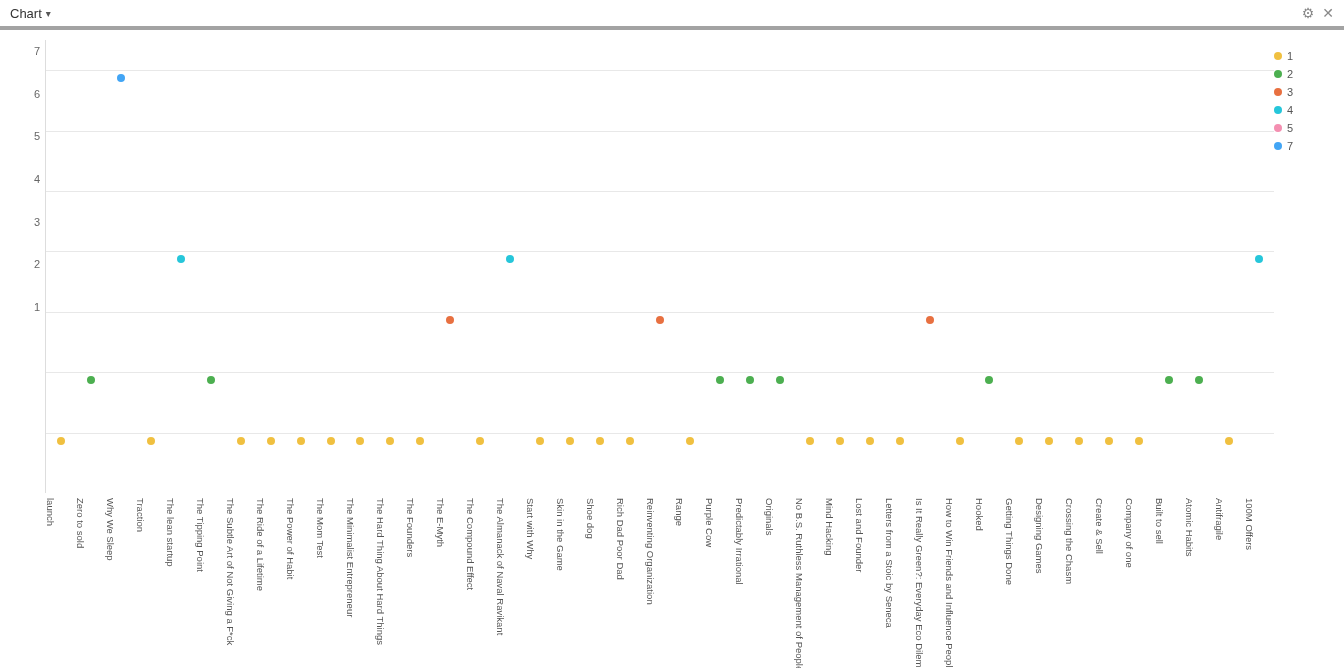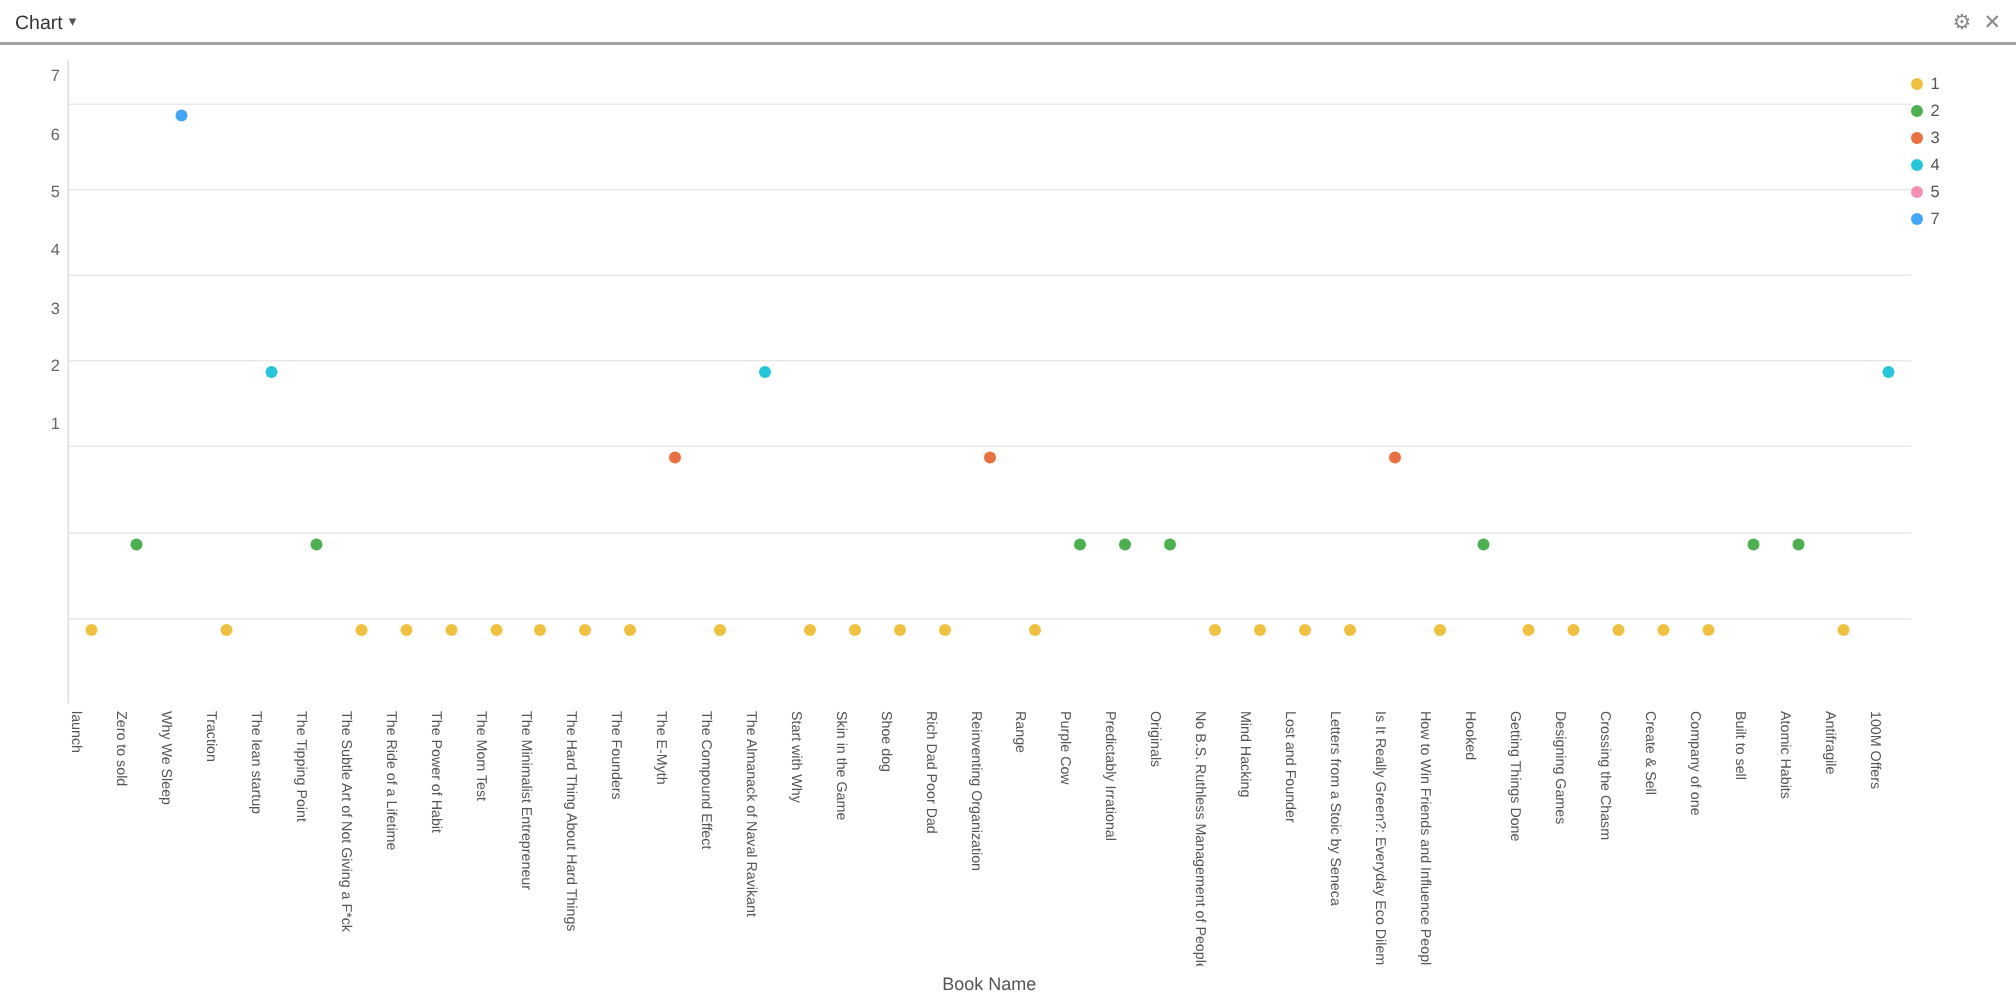--- a/index.html
+++ b/index.html
@@ -3,21 +3,21 @@
   <meta charset="utf-8">
   <style>
     * { box-sizing: border-box; margin: 0; padding: 0; }
     body { font-family: Arial, sans-serif; background: #fff; width: 1344px; height: 668px; overflow: hidden; }
     
     .header {
       display: flex;
       align-items: center;
       justify-content: space-between;
       padding: 6px 10px;
-      border-bottom: 2px solid #a3a3a3;
+      border-bottom: 4px solid #a3a3a3;
       height: 30px;
     }
     .header-left {
       display: flex;
       align-items: center;
       gap: 4px;
     }
     .header-title {
       font-size: 13px;
       font-weight: 500;
@@ -266,21 +266,20 @@
           <div class="x-label" style="left: calc(81.7073% - 4px); top: 5px;">Designing Games</div>
           <div class="x-label" style="left: calc(84.1463% - 4px); top: 5px;">Crossing the Chasm</div>
           <div class="x-label" style="left: calc(86.5854% - 4px); top: 5px;">Create &amp; Sell</div>
           <div class="x-label" style="left: calc(89.0244% - 4px); top: 5px;">Company of one</div>
           <div class="x-label" style="left: calc(91.4634% - 4px); top: 5px;">Built to sell</div>
           <div class="x-label" style="left: calc(93.9024% - 4px); top: 5px;">Atomic Habits</div>
           <div class="x-label" style="left: calc(96.3415% - 4px); top: 5px;">Antifragile</div>
           <div class="x-label" style="left: calc(98.7805% - 4px); top: 5px;">100M Offers</div>
         </div>
     </div>
-    <div class="x-axis-title bottom-label">Book Name</div>
   </div>
   <div class="legend" id="legend">
       <div class="legend-item">
     <span class="legend-dot" style="background:#f0c040"></span>
     <span class="legend-label">1</span>
   </div>
       <div class="legend-item">
     <span class="legend-dot" style="background:#4caf50"></span>
     <span class="legend-label">2</span>
   </div>

